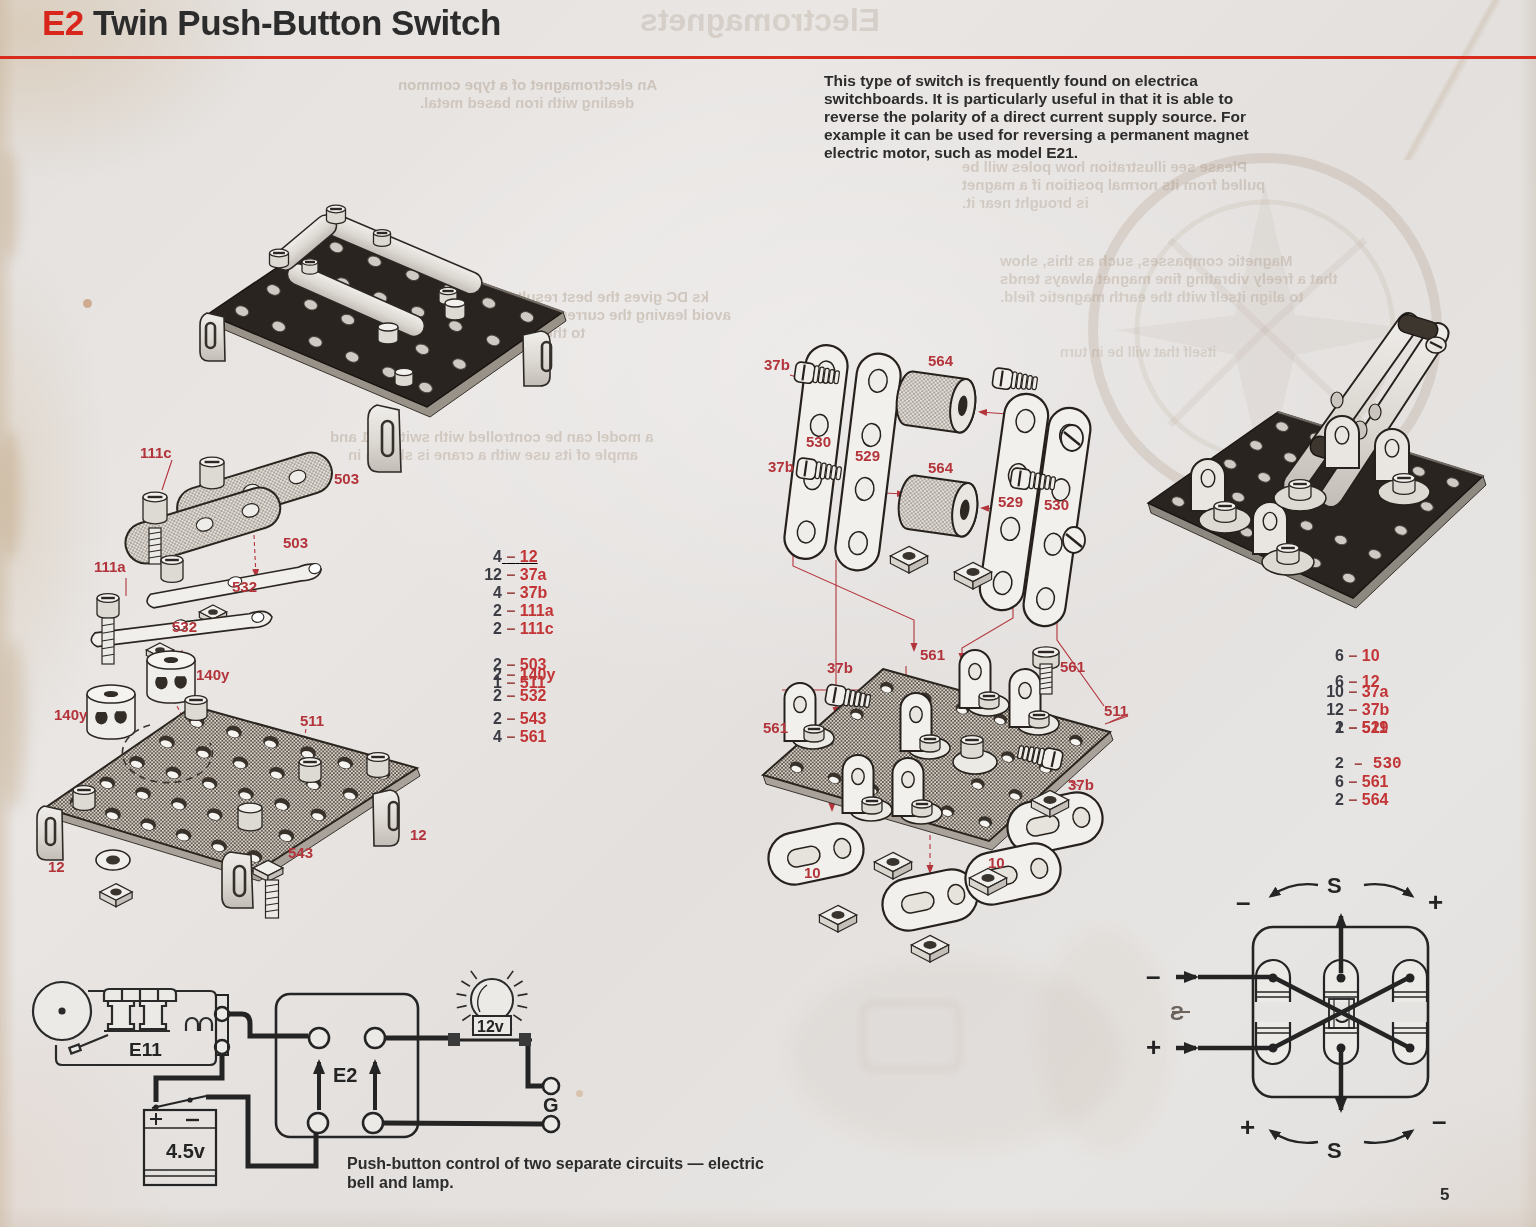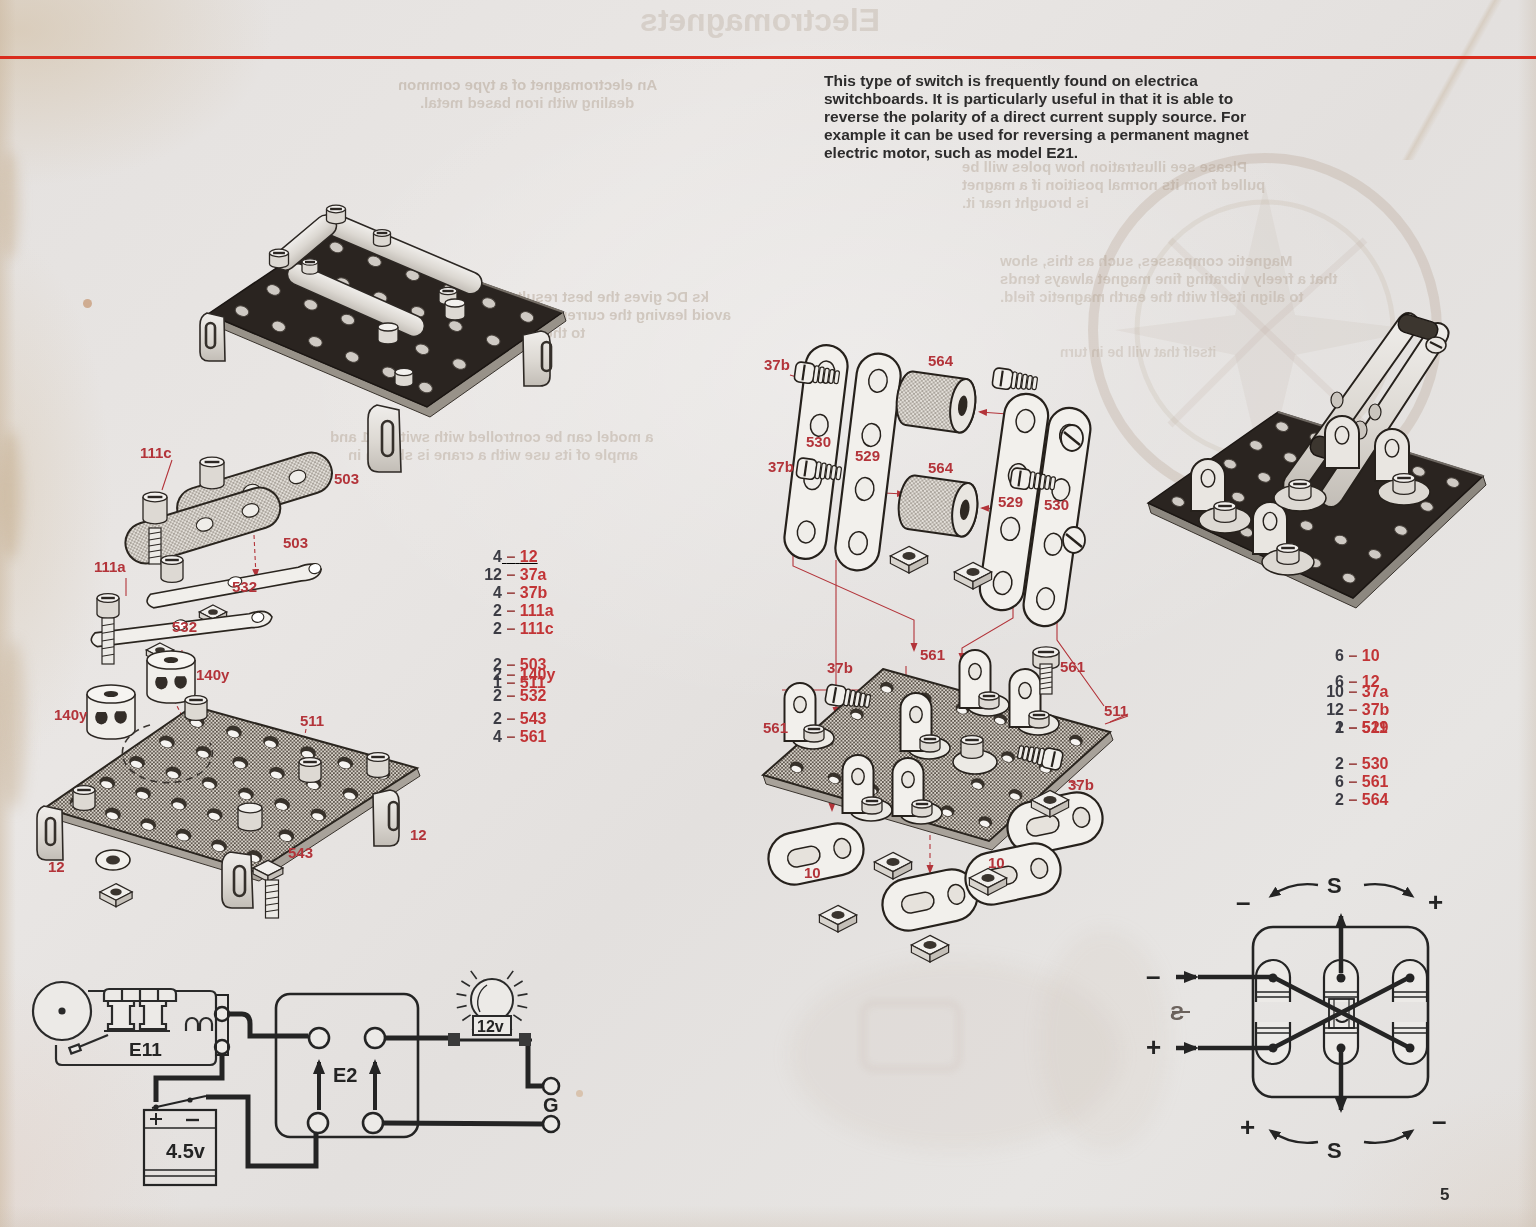--- a/index.html
+++ b/index.html
@@ -49,43 +49,45 @@
 <div class="ghost" style="left:1000px;top:288px;font-size:15px;opacity:0.32;">to align itself with the earth magnetic field.</div>
 <div class="ghost" style="left:1060px;top:344px;font-size:14px;opacity:0.28;">itself that will be in turn</div>
 
 <svg class="abs" style="left:1020px;top:130px;" width="480" height="420" viewBox="0 0 480 420">
  <circle cx="245" cy="200" r="172" fill="none" stroke="rgba(172,152,130,.26)" stroke-width="10"></circle>
  <circle cx="245" cy="200" r="128" fill="none" stroke="rgba(172,152,130,.15)" stroke-width="5"></circle>
  <path d="M245,55 L275,185 L400,200 L275,225 L245,350 L215,225 L95,200 L215,185 Z" fill="rgba(176,158,136,.10)"></path>
  <path d="M150,110 L245,200 L345,295" stroke="rgba(176,158,136,.13)" stroke-width="7" fill="none"></path>
  <path d="M345,110 L245,200 L150,295" stroke="rgba(176,158,136,.13)" stroke-width="7" fill="none"></path>
 </svg>
+<div class="abs b" style="left:42px;top:3px;font-size:35px;letter-spacing:-.5px;"><span class="red">E2</span> Twin Push-Button Switch</div>
 <div class="abs" style="left:0px;top:56px;width:1536px;height:3px;background:#da2c1e;"></div>
 <div class="abs b" style="left:824px;top:72px;font-size:15.5px;line-height:18px;">This type of switch is frequently found on electrica<br>switchboards. It is particularly useful in that it is able to<br>reverse the polarity of a direct current supply source. For<br>example it can be used for reversing a permanent magnet<br>electric motor, such as model E21.</div>
 <div class="pl" style="left:478px;top:548px;text-decoration:underline;"><span class="q">4</span> <span class="d">–</span> <span class="n">12</span></div>
 <div class="pl" style="left:478px;top:566px;"><span class="q">12</span> <span class="d">–</span> <span class="n">37a</span></div>
 <div class="pl" style="left:478px;top:584px;"><span class="q">4</span> <span class="d">–</span> <span class="n">37b</span></div>
 <div class="pl" style="left:478px;top:602px;"><span class="q">2</span> <span class="d">–</span> <span class="n">111a</span></div>
 <div class="pl" style="left:478px;top:620px;"><span class="q">2</span> <span class="d">–</span> <span class="n">111c</span></div>
 <div class="pl" style="left:478px;top:638px;margin-top:28px;"><span class="q">2</span> <span class="d">–</span> <span class="n">140y</span></div>
 <div class="pl" style="left:478px;top:656px;"><span class="q">2</span> <span class="d">–</span> <span class="n">503</span></div>
 <div class="pl" style="left:478px;top:674px;"><span class="q">1</span> <span class="d">–</span> <span class="n">511</span></div>
 <div class="pl" style="left:478px;top:664px;margin-top:23px;"><span class="q">2</span> <span class="d">–</span> <span class="n">532</span></div>
 <div class="pl" style="left:478px;top:710px;"><span class="q">2</span> <span class="d">–</span> <span class="n">543</span></div>
 <div class="pl" style="left:478px;top:728px;"><span class="q">4</span> <span class="d">–</span> <span class="n">561</span></div>
 <div class="pl" style="left:1320px;top:647px;"><span class="q">6</span> <span class="d">–</span> <span class="n">10</span></div>
 <div class="pl" style="left:1320px;top:665px;margin-top:8px;"><span class="q">6</span> <span class="d">–</span> <span class="n">12</span></div>
 <div class="pl" style="left:1320px;top:683px;"><span class="q">10</span> <span class="d">–</span> <span class="n">37a</span></div>
 <div class="pl" style="left:1320px;top:701px;"><span class="q">12</span> <span class="d">–</span> <span class="n">37b</span></div>
 <div class="pl" style="left:1320px;top:719px;"><span class="q">1</span> <span class="d">–</span> <span class="n">511</span></div>
 <div class="pl" style="left:1320px;top:719px;"><span class="q">2</span> <span class="d">–</span> <span class="n">529</span></div>
-<div class="pl" style="left:1320px;top:755px;"><span class="q">2</span> <span class="d">–</span> <span class="n">530</span></div>
+<div class="pl" style="left:1320px;top:755px;font-family:Liberation Mono, monospace;"><span class="q">2</span> <span class="d">–</span> <span class="n">530</span></div>
 <div class="pl" style="left:1320px;top:773px;"><span class="q">6</span> <span class="d">–</span> <span class="n">561</span></div>
 <div class="pl" style="left:1320px;top:791px;"><span class="q">2</span> <span class="d">–</span> <span class="n">564</span></div>
 
+<div class="abs b" style="left:347px;top:1155px;font-size:16px;line-height:18.5px;">Push-button control of two separate circuits — electric<br>bell and lamp.</div>
 <div class="abs b" style="left:1440px;top:1185px;font-size:17px;">5</div>
 
 <svg class="abs" style="left:0;top:0;" width="1536" height="1227" viewBox="0 0 1536 1227">
 <defs>
  <linearGradient id="mtl" x1="0" y1="0" x2="0" y2="1">
   <stop offset="0" stop-color="#f0eeeb"></stop>
           <stop offset=".55" stop-color="#dcd8d2"></stop>
           <stop offset="1" stop-color="#c2bdb6"></stop>
  </linearGradient>
  <pattern id="stp" width="4" height="4" patternUnits="userSpaceOnUse">

